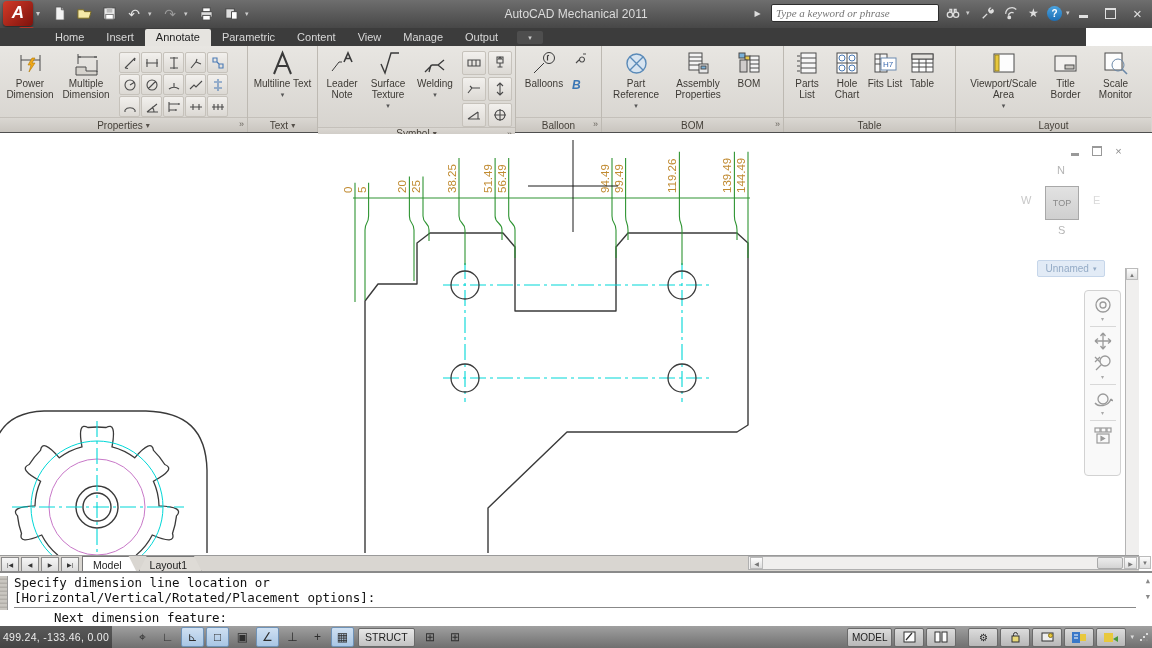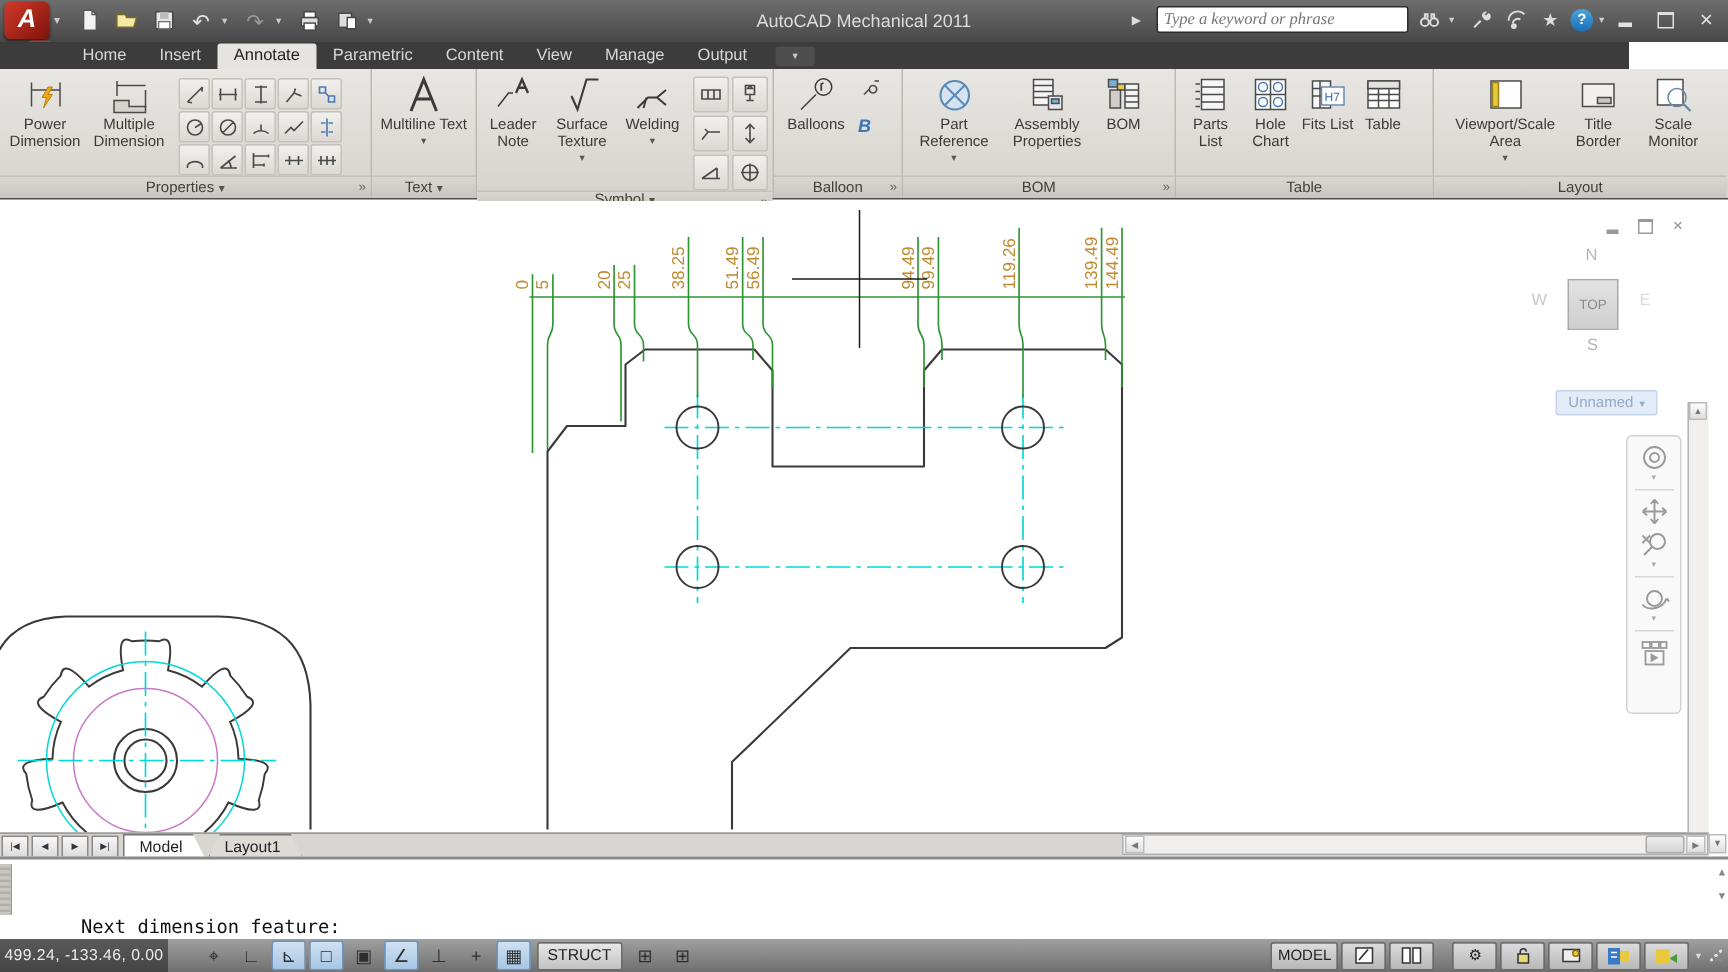--- a/index.html
+++ b/index.html
@@ -669,20 +669,24 @@
   </div>
   <div id="hscroll">
     <span class="hs-arrow" style="left:1px">◀</span>
     <div id="hs-thumb"></div>
     <span class="hs-arrow" style="right:1px">▶</span>
   </div>
   <div id="vscroll-dn2">▼</div>
 
   <div id="cmd">
     <div id="cmd-grip"></div>
+    <div id="cmd-history">
+      <div>Specify dimension line location or</div>
+      <div>[Horizontal/Vertical/Rotated/Placement options]:</div>
+    </div>
     <div id="cmd-prompt">Next dimension feature:</div>
     <div id="cmd-scroll">
       <span>▲</span>
       <span>▼</span>
     </div>
   </div>
 
   <div id="statusbar">
     <div id="coords">499.24, -133.46, 0.00</div>
     <div id="stg-row">

